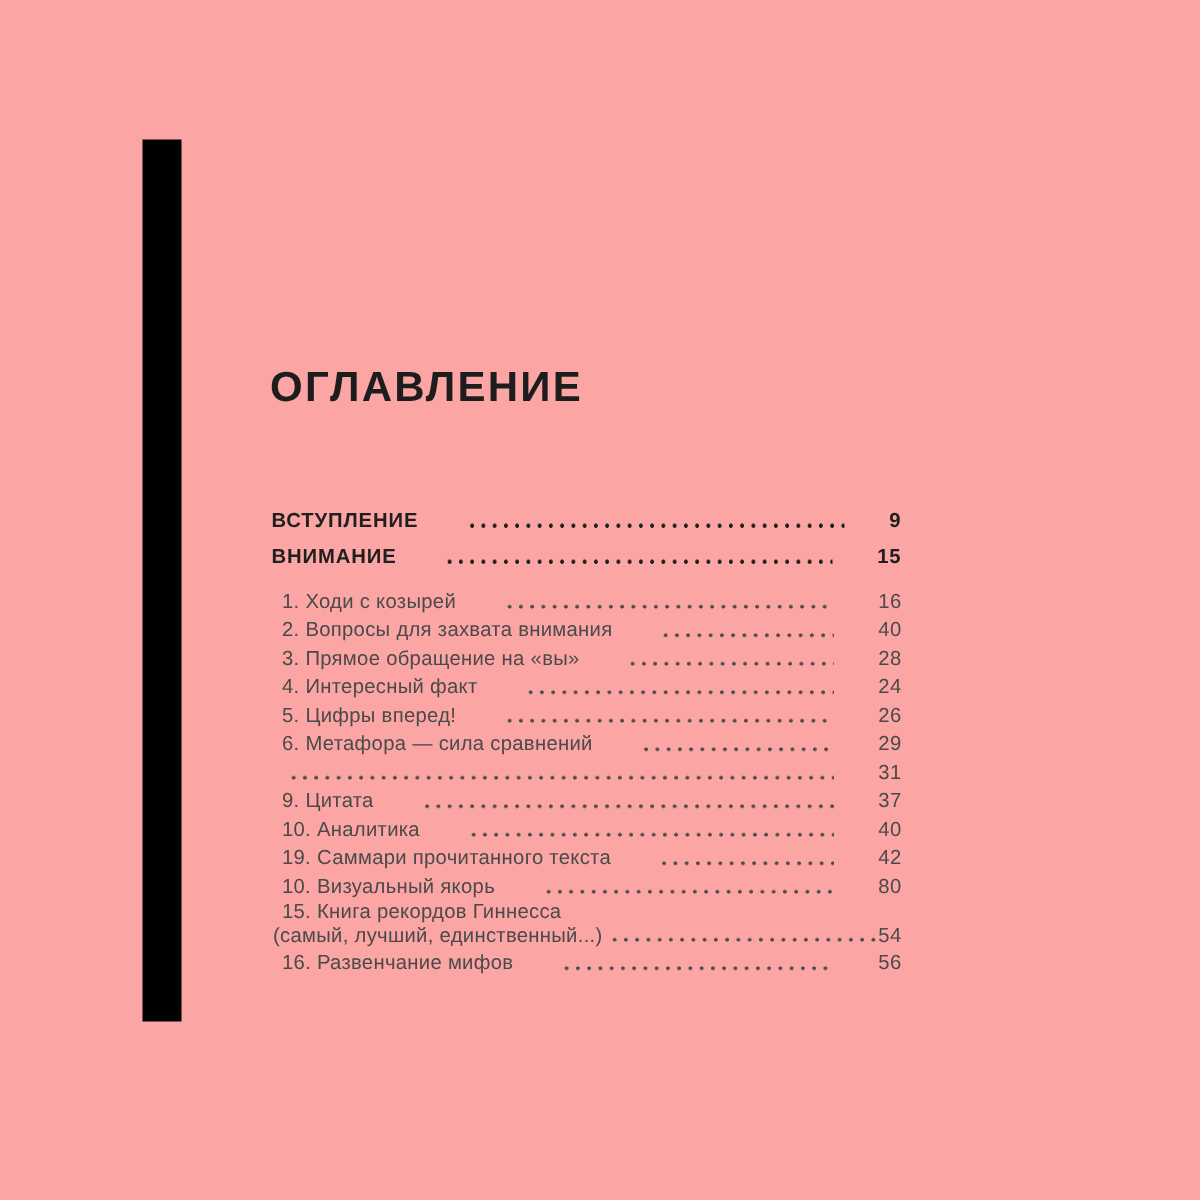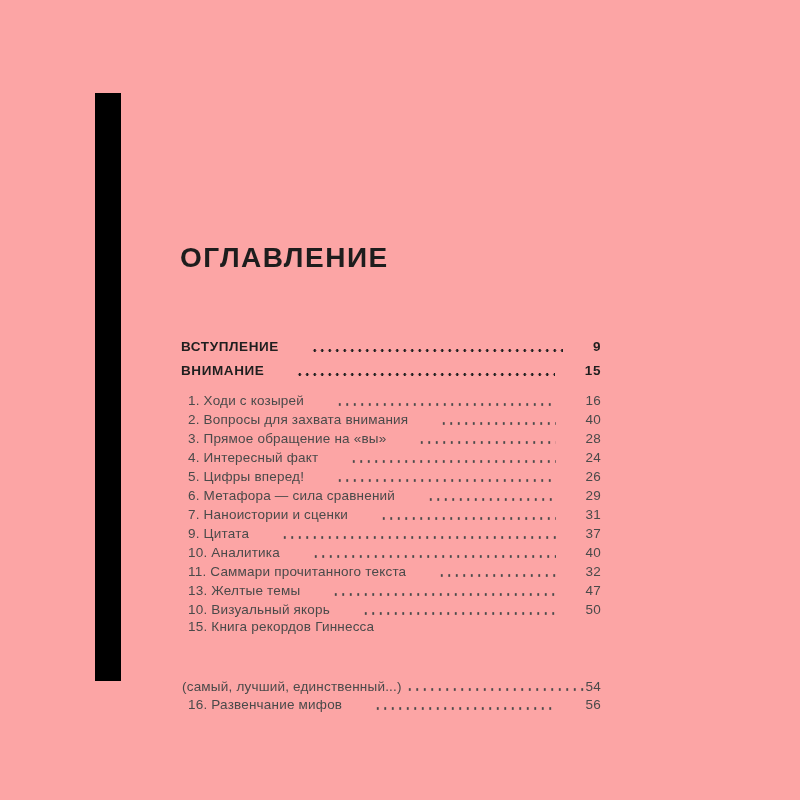--- a/index.html
+++ b/index.html
@@ -77,21 +77,20 @@
   }
   .toc-row.multiline .first-line {
     padding-left: 7px;
     line-height: 16px;
   }
   .toc-row.multiline .second-line {
     display: flex;
     align-items: flex-end;
     padding-left: 1px;
     line-height: 16px;
-    margin-top: 44px;
   }
 </style>
 </head>
 <body>
 
 <div class="page">
   <div class="spine-bar"></div>
   <h1 class="title">ОГЛАВЛЕНИЕ</h1>
   <div class="toc" id="toc">
       <div class="toc-row bold">
@@ -128,48 +127,42 @@
         <span>5. Цифры вперед!</span>
         <span class="dots"></span>
         <span class="pagenum">26</span>
       </div>
       <div class="toc-row item">
         <span>6. Метафора — сила сравнений</span>
         <span class="dots"></span>
         <span class="pagenum">29</span>
       </div>
       <div class="toc-row item">
-        <span>7. Наноистории и сценки</span>
         <span class="dots"></span>
         <span class="pagenum">31</span>
       </div>
       <div class="toc-row item">
         <span>9. Цитата</span>
         <span class="dots"></span>
         <span class="pagenum">37</span>
       </div>
       <div class="toc-row item">
         <span>10. Аналитика</span>
         <span class="dots"></span>
         <span class="pagenum">40</span>
       </div>
       <div class="toc-row item">
-        <span>11. Саммари прочитанного текста</span>
+        <span>19. Саммари прочитанного текста</span>
         <span class="dots"></span>
-        <span class="pagenum">32</span>
-      </div>
-      <div class="toc-row item">
-        <span>13. Желтые темы</span>
-        <span class="dots"></span>
-        <span class="pagenum">47</span>
+        <span class="pagenum">42</span>
       </div>
       <div class="toc-row item">
         <span>10. Визуальный якорь</span>
         <span class="dots"></span>
-        <span class="pagenum">50</span>
+        <span class="pagenum">80</span>
       </div>
       <div class="toc-row item multiline">
         <div class="first-line">15. Книга рекордов Гиннесса</div>
         <div class="second-line">
           <span>(самый, лучший, единственный...)</span>
           <span class="dots"></span>
           <span class="pagenum">54</span>
         </div>
       </div>
       <div class="toc-row item">

